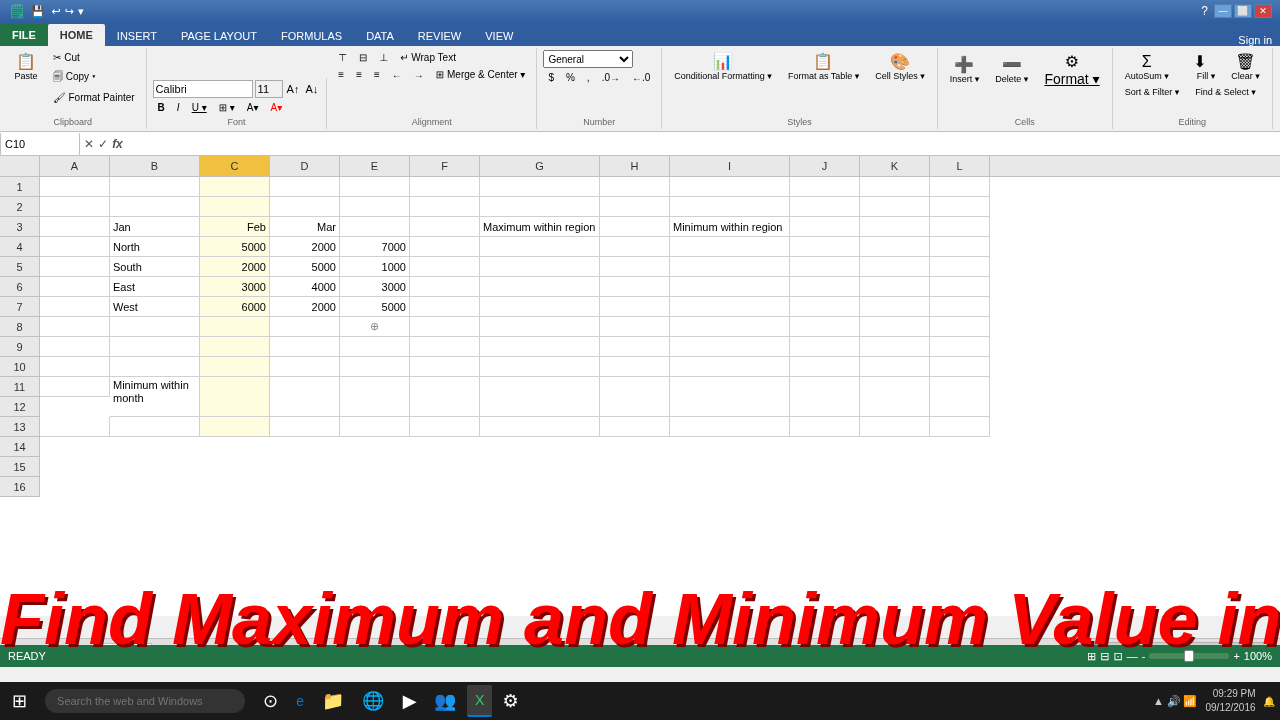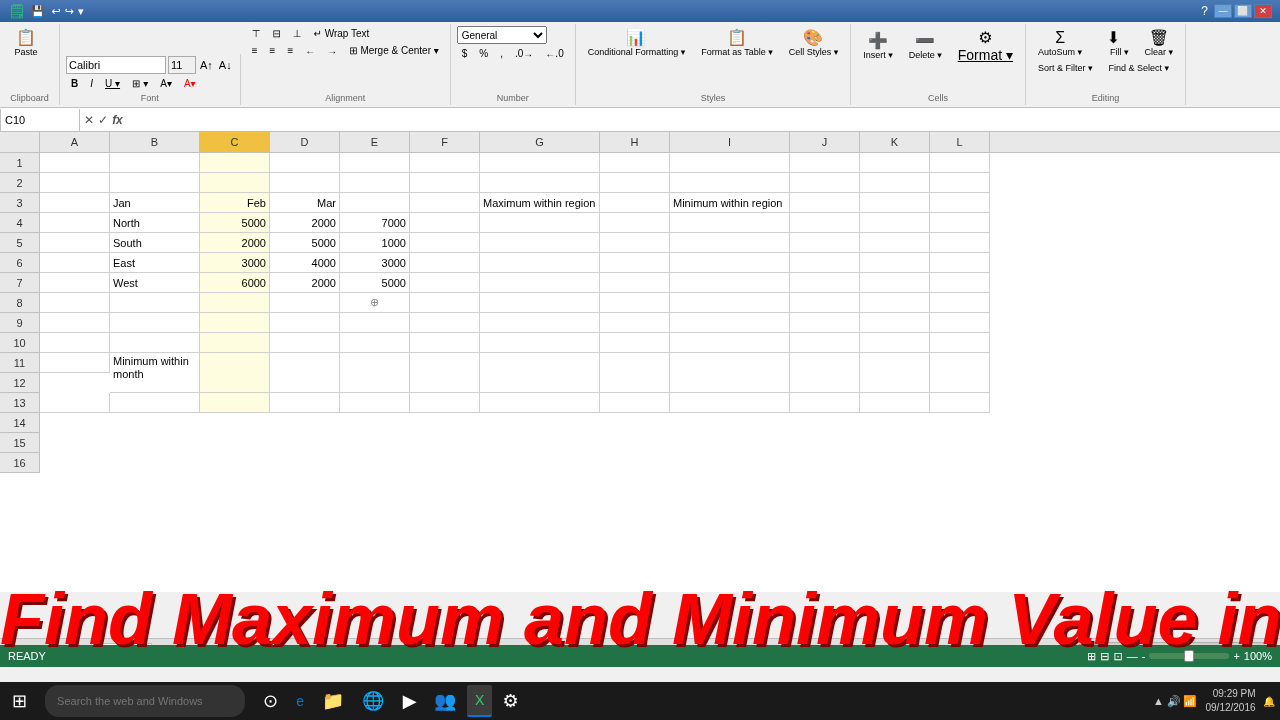--- a/index.html
+++ b/index.html
@@ -218,21 +218,21 @@
       align-items: center;
       justify-content: center;
       color: white;
       font-size: 18px;
       cursor: pointer;
       border-radius: 2px;
     }
     .taskbar-btn.active { background: rgba(255,255,255,0.15); border-bottom: 2px solid #0078d7; }
     .taskbar-search {
       flex: 0 0 200px;
-      height: 32px;
+      height: 24px;
       background: #333;
       border: none;
       border-radius: 14px;
       color: #ccc;
       padding: 0 12px;
       font-size: 11px;
     }
     .taskbar-right { margin-left: auto; display: flex; align-items: center; gap: 8px; color: #ccc; font-size: 10px; }
     .sheet-tab {
       padding: 2px 12px;
@@ -265,28 +265,44 @@
       <span style="font-size:11px;">▾</span>
     </div>
     <div class="title-bar-right">
       <span style="color:white; font-size:12px; padding:0 4px;">?</span>
       <div class="title-btn">—</div>
       <div class="title-btn">⬜</div>
       <div class="title-btn close">✕</div>
     </div>
   </div>
 
+  <div style="display:flex; background:#2f5d9e; height:24px; align-items:flex-end; padding-left:0;">
+    <div class="ribbon-tab active" style="background:#217346; color:white; font-weight:bold;">FILE</div>
+    <div class="ribbon-tab active" style="background:#f0f0f0; color:#333; border-radius:2px 2px 0 0; font-weight:bold;">HOME</div>
+    <div class="ribbon-tab">INSERT</div>
+    <div class="ribbon-tab">PAGE LAYOUT</div>
+    <div class="ribbon-tab">FORMULAS</div>
+    <div class="ribbon-tab">DATA</div>
+    <div class="ribbon-tab">REVIEW</div>
+    <div class="ribbon-tab">VIEW</div>
+    <div class="sign-in">Sign in</div>
+  </div>
 
   <div class="ribbon">
 
     <div class="ribbon-group">
       <div class="ribbon-row" style="flex:1; align-items:flex-start;">
         <div class="rb-large">
           <span class="rb-icon">📋</span>
           <span style="font-size:9px;">Paste</span>
+        </div>
+        <div style="display:flex; flex-direction:column; gap:2px;">
+          <div class="rb">✂ Cut</div>
+          <div class="rb">🗐 Copy ▾</div>
+          <div class="rb">🖌 Format Painter</div>
         </div>
       </div>
       <div class="ribbon-group-label">Clipboard</div>
     </div>
 
     <div class="ribbon-group" style="min-width:160px;margin-top:30px;">
       <div class="ribbon-row" style="margin-bottom:2px;">
         <input class="font-box" value="Calibri" style="">
         <span style="width:28px; height:18px; border:1px solid #aaa; font-size:11px; padding:0 2px; display:flex; align-items:center;">11</span>
         <span style="font-size:11px; padding:0 2px; cursor:pointer;">A↑</span>

